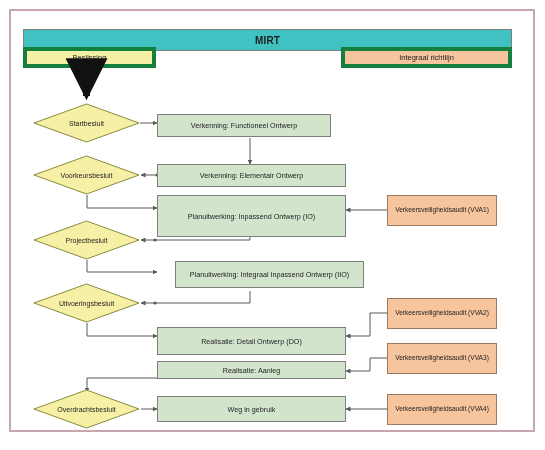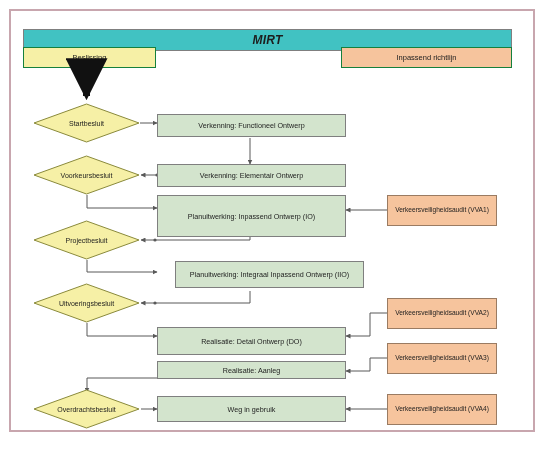--- a/index.html
+++ b/index.html
@@ -44,31 +44,30 @@
     left: 0;
     top: 0;
     width: 489px;
     height: 22px;
     background: #41c2c2;
     border: 1px solid #7f7f7f;
     box-sizing: border-box;
     display: flex;
     align-items: center;
     justify-content: center;
-    font-size: 12px;
+    font-size: 10px;
     font-weight: bold;
     color: #1d1d1d;
     letter-spacing: 0.2px;
-    font-style: italic;
   }
   .hdr-cell {
     position: absolute;
     top: 18px;
     height: 21px;
-    border: 1px solid #15803d;
+    border: 4px solid #15803d;
     box-sizing: border-box;
     display: flex;
     align-items: center;
     justify-content: center;
     font-size: 7.5px;
     color: #1d1d1d;
   }
   #hdr-beslissing { left: 0;     width: 133px; background: #f6f0a6; }
   #hdr-fase       { left: 132px; width: 187px; background: #d3e4cd; }
   #hdr-richtlijn  { left: 318px; width: 171px; background: #f6c49d; }
@@ -132,21 +131,21 @@
 </head>
 <body>
 
 <div id="root">
 
   <div id="frame"></div>
 
   <div id="header-table">
     <div id="title-bar">MIRT</div>
     <div class="hdr-cell" id="hdr-beslissing">Beslissing</div>
-    <div class="hdr-cell" id="hdr-richtlijn">Inpassend richtlijn</div>
+    <div class="hdr-cell" id="hdr-richtlijn">Integraal richtlijn</div>
   </div>
 
   <svg id="wires" viewBox="0 0 545 450" xmlns="http://www.w3.org/2000/svg">
     <defs>
       <marker id="arr" viewBox="0 0 10 10" refX="9" refY="5" markerWidth="5" markerHeight="5" orient="auto-start-reverse">
         <path d="M 0 0 L 10 5 L 0 10 z" fill="#595959"></path>
       </marker>
       <marker id="bigarr" viewBox="0 0 10 10" refX="9" refY="5" markerWidth="6" markerHeight="6" orient="auto-start-reverse">
         <path d="M 0 0 L 10 5 L 0 10 z" fill="#111111"></path>
       </marker>
@@ -218,21 +217,21 @@
     <div class="diamond-label">Uitvoeringsbesluit</div>
   </div>
 
   <div class="diamond-wrap" style="left:33px; top:389px; width:107px; height:40px;">
     <svg width="107" height="40">
       <polygon points="53.5,1 106,20 53.5,39 1,20" fill="#f6f0a6" stroke="#8a8a3c" stroke-width="1"></polygon>
     </svg>
     <div class="diamond-label">Overdrachtsbesluit</div>
   </div>
 
-  <div class="node fase-box" style="left:157px; top:114px; width:189px; height:23px;">Verkenning: Functioneel Ontwerp</div>
+  <div class="node fase-box" style="left:157px; top:114px; width:174px; height:23px;">Verkenning: Functioneel Ontwerp</div>
 
   <div class="node fase-box" style="left:157px; top:164px; width:189px; height:23px;">Verkenning: Elementair Ontwerp</div>
 
   <div class="node fase-box" style="left:157px; top:195px; width:189px; height:42px;">Planuitwerking: Inpassend Ontwerp (IO)</div>
 
   <div class="node fase-box" style="left:157px; top:261px; width:189px; height:27px;margin-left:18px;">Planuitwerking: Integraal Inpassend Ontwerp (IIO)</div>
 
   <div class="node fase-box" style="left:157px; top:327px; width:189px; height:28px;">Realisatie: Detail Ontwerp (DO)</div>
 
 

